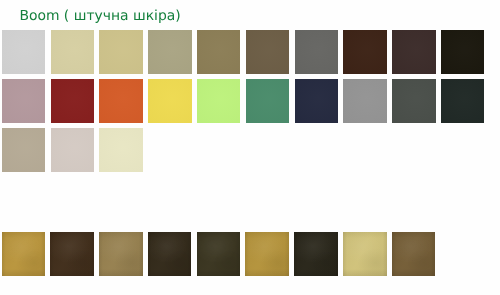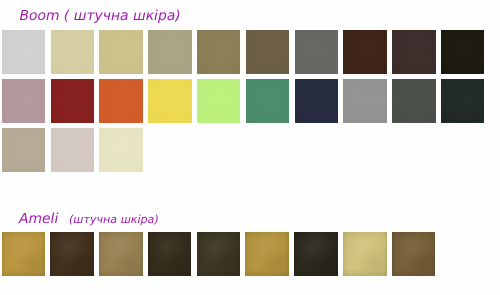--- a/index.html
+++ b/index.html
@@ -1,18 +1,18 @@
 <!DOCTYPE html>
 <html><head>
 <meta charset="utf-8">
 <style>
   html,body{margin:0;padding:0;}
   body{width:500px;height:295px;background:#fefefe;font-family:"DejaVu Sans",sans-serif;overflow:hidden;-webkit-font-smoothing:antialiased;text-rendering:geometricPrecision;}
   .page{position:relative;width:500px;height:295px;}
-  .heading{position:absolute;color:#a21caf;white-space:nowrap;font-style:italic;}
+  .heading{position:absolute;color:#15803d;white-space:nowrap;}
   #h1{left:19.4px;top:8.4px;font-size:13.9px;}
   #h2{left:19px;top:211.4px;font-size:13.9px;}
   #h2 .sub{font-size:11.1px;margin-left:10.7px;}
   .row{position:absolute;display:flex;}
   .sw{height:43.5px;width:43.5px;margin-right:5.3px;position:relative;overflow:hidden;}
   .sw .tex{position:absolute;inset:0;}
   .sw.tx .tex{
     background:
       radial-gradient(66% 52% at 42% 32%, rgba(255,255,255,.055), rgba(255,255,255,0) 74%),
       radial-gradient(58% 46% at 74% 70%, rgba(0,0,0,.05), rgba(0,0,0,0) 72%),
@@ -23,23 +23,20 @@
   .sw.flat .tex{
     background:
       radial-gradient(99% 96% at 55% 44%, rgba(255,255,255,.022), rgba(0,0,0,.020) 100%);
   }
 </style>
 </head>
 <body style="background: rgb(254, 254, 254);">
 
 <div class="page">
   <div class="heading" id="h1">Boom ( штучна шкіра)</div>
-  <div class="heading" id="h2">
-    <span>Ameli</span><span class="sub">(штучна шкіра)</span>
-  </div>
   <div class="row" id="r1" style="left:1.8px;top:30px;">
       <div class="sw flat" style="background: rgb(209, 209, 209);">
         <div class="tex"></div>
       </div>
       <div class="sw flat" style="background: rgb(214, 207, 162);">
         <div class="tex"></div>
       </div>
       <div class="sw flat" style="background: rgb(205, 194, 138);">
         <div class="tex"></div>
       </div>

